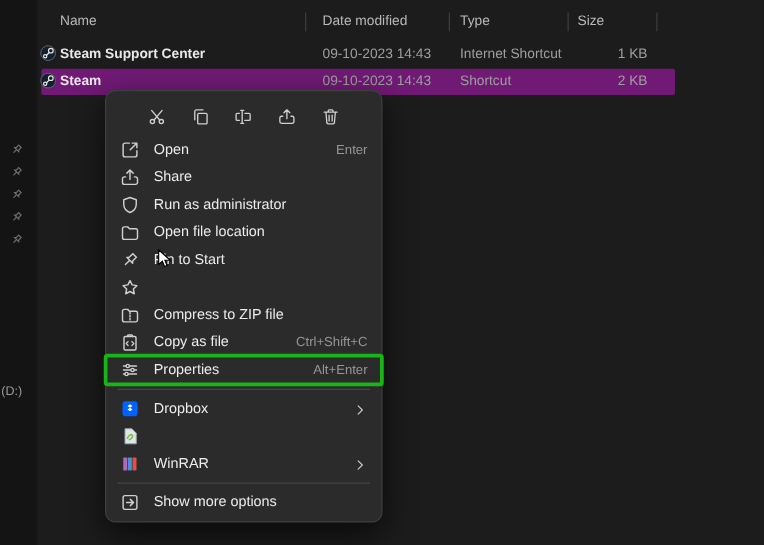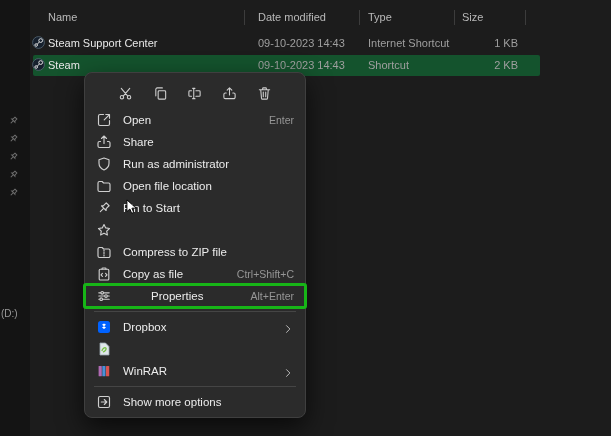--- a/index.html
+++ b/index.html
@@ -26,23 +26,23 @@
   
   .file-pane { position:absolute; left:30px; top:0; width:581px; height:436px; background:#1c1c1c; }
   .list-header { position:absolute; left:30px; top:8px; width:530px; height:20px; font-size:11px; color:#b9b9b9; }
   .hcell { position:absolute; top:3px; cursor:default; }
   .hsep { position:absolute; top:2px; width:1px; height:15px; background:#3c3c3c; }
 
   .file-row {
     position:absolute; left:33px; width:507px; height:21px;
     font-size:11px; border-radius:2px;
   }
-  .file-row.selected { background:#14532d; }
+  .file-row.selected { background:#701a75; }
   .cell { position:absolute; top:4px; white-space:nowrap; }
-  .cell.name { left:15px; color:#e8e8e8; }
+  .cell.name { left:15px; color:#e8e8e8;font-weight:bold; }
   .cell.date, .cell.type { color:#9f9f9f; }
   .cell.date { left:225px; }
   .cell.type { left:335px; }
   .cell.size { color:#9f9f9f; right:22px; text-align:right; }
   .file-ico { position:absolute; left:-2px; top:2px; width:15px; height:15px; }
 
   
   .ctx-menu {
     position:absolute; left:84px; top:72px; width:222px;
     background:#2b2b2b;
@@ -61,21 +61,21 @@
     border-radius:4px; cursor:pointer;
   }
   .mi {
     height:22px; display:flex; align-items:center;
     padding:0 11px; cursor:pointer; position:relative;
   }
   .mi .ic { width:16px; height:16px; margin-right:11px; flex:0 0 16px; display:flex; }
   .mi .lbl { flex:1; font-size:11.5px; color:#ececec; white-space:nowrap; }
   .mi .sc  { font-size:10.5px; color:#969696; }
   .mi .chev { width:12px; height:12px; margin-left:6px; }
-  .mi.highlighted { outline:3px solid #17b517; outline-offset:-1px; border-radius:1px;gap:28px; }
+  .mi.highlighted { outline:3px solid #17b517; outline-offset:-1px; border-radius:1px; }
   .ctx-sep { height:1px; background:#454545; margin:4px 9px; }
 
   svg.g { fill:none; stroke:#cfcfcf; stroke-width:1.15; stroke-linecap:round; stroke-linejoin:round; width:100%; height:100%; }
   svg.pinned { fill:none; stroke:#8d8d8d; stroke-width:1.4; stroke-linecap:round; width:100%; height:100%; }
 
   
   .cursor { position:absolute; left:126px; top:199px; width:13px; height:17px; z-index:9; pointer-events:none; }
 </style>
 </head>
 <body>

